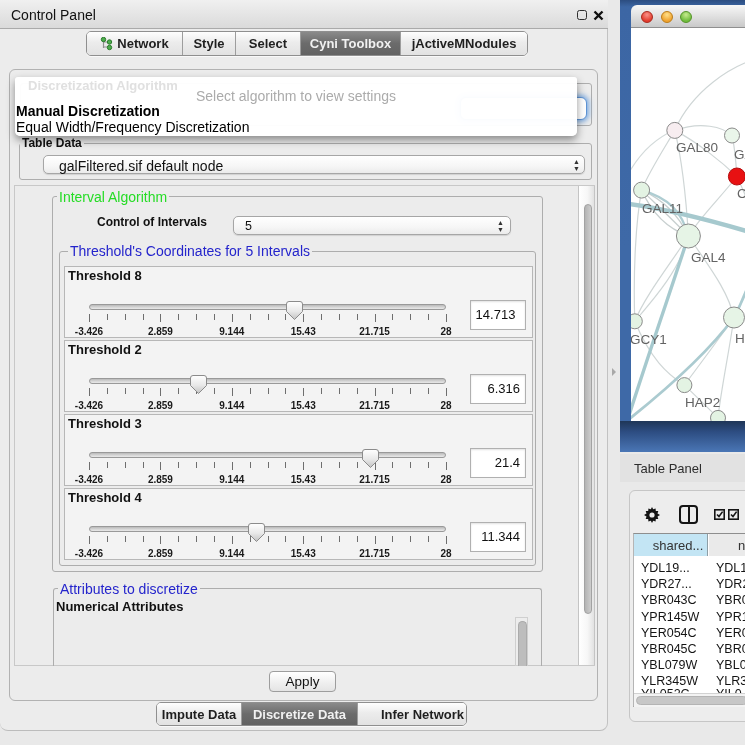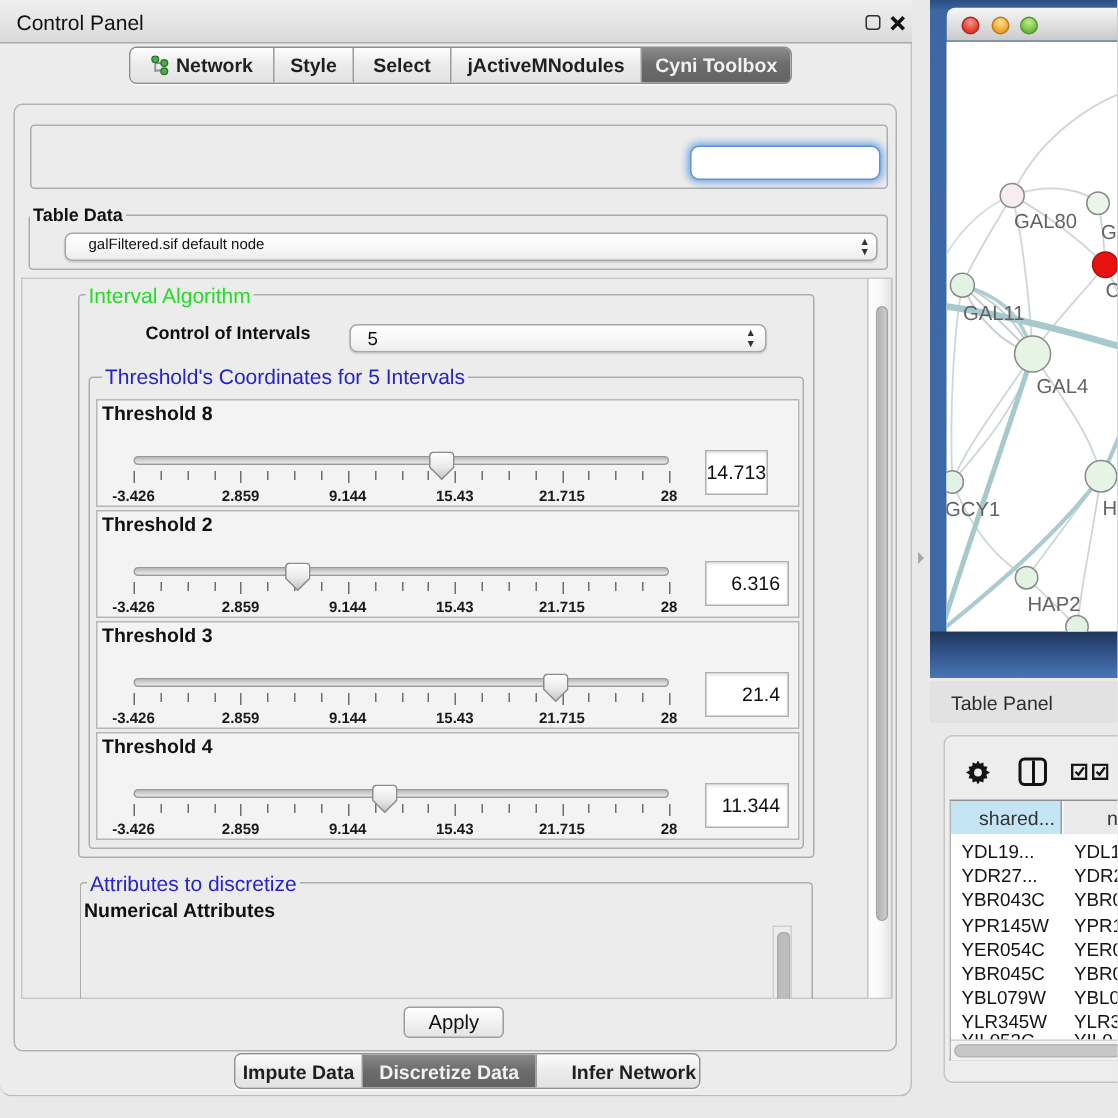--- a/index.html
+++ b/index.html
@@ -119,30 +119,30 @@
     </svg>
 <div class="ab" style="left:86px;top:31px;width:442px;height:25px;border:1px solid #8f8f8f;border-radius:5px;overflow:hidden;display:flex;box-shadow:0 1px 0 rgba(255,255,255,.7);">
 <div class="seg" style="width:95px;"><svg width="13" height="14" viewBox="0 0 13 14" style="margin-right:4px">
           <path d="M3.5 3 V11 M3.5 5 H9 M3.5 10 H9" stroke="#8f8f8f" stroke-width="1.2" fill="none"></path>
           <circle cx="3.5" cy="2.5" r="2.2" fill="#4eae4e" stroke="#2d7a2d"></circle>
           <circle cx="9.5" cy="5" r="2.2" fill="#4eae4e" stroke="#2d7a2d"></circle>
           <circle cx="9.5" cy="10.5" r="2.2" fill="#4eae4e" stroke="#2d7a2d"></circle>
         </svg>Network</div>
 <div class="seg" style="width:53px;">Style</div>
 <div class="seg" style="width:65px;">Select</div>
+<div class="seg dark" style="width:100px;">Cyni Toolbox</div>
 <div class="seg" style="width:127px;">jActiveMNodules</div>
-<div class="seg dark" style="width:100px;">Cyni Toolbox</div>
     </div>
 <div class="ab" style="left:9px;top:69px;width:589px;height:632px;border:1px solid #b2b2b2;border-radius:6px;background:#ececec;"></div>
 <div class="ab grp" style="left:20px;top:83px;width:572px;height:43px;"></div>
 <div class="ab" style="left:460px;top:97px;width:127px;height:23px;border-radius:6px;background:#fff;border:1px solid #5d93d4;box-shadow:0 0 5px 2px rgba(90,150,220,.75);"></div>
 <div class="ab grp" style="left:19px;top:143px;width:573px;height:37px;"></div>
 <div class="gtitle" style="left:20px;top:136px;font-size:12px;font-weight:bold;color:#111;">Table Data</div>
 <div class="ab combo" style="left:43px;top:155px;width:542px;height:19px;"></div>
-<div class="ab" style="left:59px;top:158px;font-size:10px;color:#111;">galFiltered.sif default node</div>
+<div class="ab" style="left:59px;top:158px;font-size:14px;color:#111;">galFiltered.sif default node</div>
 <div class="updn" style="left:573px;top:158px;">
       <div>▲</div>
       <div>▼</div>
     </div>
 <div class="ab" style="left:14px;top:185px;width:581px;height:481px;border:1px solid #c8c8c8;background:#ececec;"></div>
 <div class="ab" style="left:578px;top:186px;width:17px;height:479px;background:linear-gradient(90deg,#ffffff,#f7f7f7 55%,#e2e2e2);border-left:1px solid #c4c4c4;border-right:1px solid #c4c4c4;"></div>
 <div class="ab" style="left:583.5px;top:204px;width:8px;height:410px;border-radius:4px;background:linear-gradient(90deg,#b3b3b3,#cdcdcd);border:1px solid #a2a2a2;"></div>
 <div class="ab grp" style="left:52px;top:196px;width:491px;height:376px;"></div>
 <div class="gtitle" style="left:57px;top:190px;color:#25dc25;">Interval Algorithm</div>
 <div class="ab" style="left:97px;top:215px;font-size:12px;font-weight:bold;color:#111;">Control of Intervals</div>
@@ -191,21 +191,21 @@
 <svg class="ab" style="left:286.14px;top:301px" width="17" height="19" viewBox="0 0 17 19">
 <defs>
         <linearGradient id="th266" x1="0" y1="0" x2="0" y2="1">
           <stop offset="0" stop-color="#ffffff"></stop>
           <stop offset="0.55" stop-color="#e8e8e8"></stop>
           <stop offset="1" stop-color="#c2c2c2"></stop>
         </linearGradient>
       </defs>
 <path d="M3 0.5 h11 a2.5 2.5 0 0 1 2.5 2.5 v7.5 L8.5 18.5 L0.5 10.5 V3 a2.5 2.5 0 0 1 2.5-2.5 z" fill="url(#th266)" stroke="#8b8b8b"></path>
     </svg>
-<div class="ab" style="left:470px;top:300px;width:42px;height:30px;background:#fff;border:1px solid #b0b0b0;box-shadow:inset 0 1px 2px rgba(0,0,0,0.12);font-size:13px;color:#111;line-height:28px;text-align:right;padding-right:5px;">14.713</div>
+<div class="ab" style="left:470px;top:300px;width:56px;height:30px;background:#fff;border:1px solid #b0b0b0;box-shadow:inset 0 1px 2px rgba(0,0,0,0.12);font-size:13px;color:#111;line-height:28px;text-align:center;padding-right:5px;">14.713</div>
 <div class="ab" style="left:64px;top:340px;width:469px;height:72px;background:#f3f3f3;border:1px solid #b7b7b7;"></div>
 <div class="ab" style="left:68px;top:342px;font-size:13px;font-weight:bold;color:#111;">Threshold 2</div>
 <div class="ab" style="left:89px;top:378px;width:357px;height:6px;border-radius:3px;background:linear-gradient(#b9b9b9,#d6d6d6 55%,#e9e9e9);border:1px solid #999;"></div>
 <div class="ab" style="left:0;top:388px;width:533px;height:9px;">
       <div style="position:absolute;left:89.00px;top:0;width:1px;height:8px;background:#6e6e6e;"></div>
       <div style="position:absolute;left:106.85px;top:0;width:1px;height:6px;background:#6e6e6e;"></div>
       <div style="position:absolute;left:124.70px;top:0;width:1px;height:6px;background:#6e6e6e;"></div>
       <div style="position:absolute;left:142.55px;top:0;width:1px;height:6px;background:#6e6e6e;"></div>
       <div style="position:absolute;left:160.40px;top:0;width:1px;height:8px;background:#6e6e6e;"></div>
       <div style="position:absolute;left:178.25px;top:0;width:1px;height:6px;background:#6e6e6e;"></div>
@@ -338,12 +338,18 @@
 <div class="gtitle" style="left:58px;top:582px;color:#2424cc;">Attributes to discretize</div>
 <div class="ab" style="left:56px;top:599px;font-size:13px;font-weight:bold;color:#111;">Numerical Attributes</div>
 <div class="ab" style="left:515px;top:617px;width:13px;height:49px;background:#ededed;border:1px solid #cfcfcf;"></div>
 <div class="ab" style="left:517.5px;top:621px;width:9px;height:45px;border-radius:4.5px 4.5px 0 0;background:#bdbdbd;border:1px solid #ababab;border-bottom:none;"></div>
 <div class="ab" style="left:269px;top:671px;width:67px;height:21px;border:1px solid #9d9d9d;border-radius:4px;background:linear-gradient(#ffffff,#f1f1f1 50%,#e4e4e4);font-size:13.5px;color:#111;display:flex;align-items:center;justify-content:center;">Apply</div>
 <div class="ab" style="left:156px;top:702px;width:311px;height:24px;border:1px solid #8f8f8f;border-radius:5px;overflow:hidden;display:flex;box-shadow:0 1px 0 rgba(255,255,255,.7);">
 <div class="seg" style="width:84px;">Impute Data</div>
 <div class="seg dark" style="width:116px;">Discretize Data</div>
 <div class="seg" style="width:109px;padding-left:21px;">Infer Network</div>
     </div>
+<div class="ab" style="left:15px;top:77px;width:562px;height:59px;background:rgba(255,255,255,0.97);border-radius:3px 3px 5px 5px;box-shadow:0 4px 9px rgba(0,0,0,0.42);z-index:50;">
+<div style="position:absolute;left:13px;top:1px;font-size:13px;font-weight:bold;color:#e0e0e0;">Discretization Algorithm</div>
+<div style="position:absolute;left:0;top:11px;width:100%;text-align:center;font-size:14px;color:#ababab;">Select algorithm to view settings</div>
+<div style="position:absolute;left:1px;top:26px;font-size:14px;font-weight:bold;color:#000;">Manual Discretization</div>
+<div style="position:absolute;left:1px;top:42px;font-size:14px;color:#000;">Equal Width/Frequency Discretization</div>
+</div>
 </div>
 </body></html>

